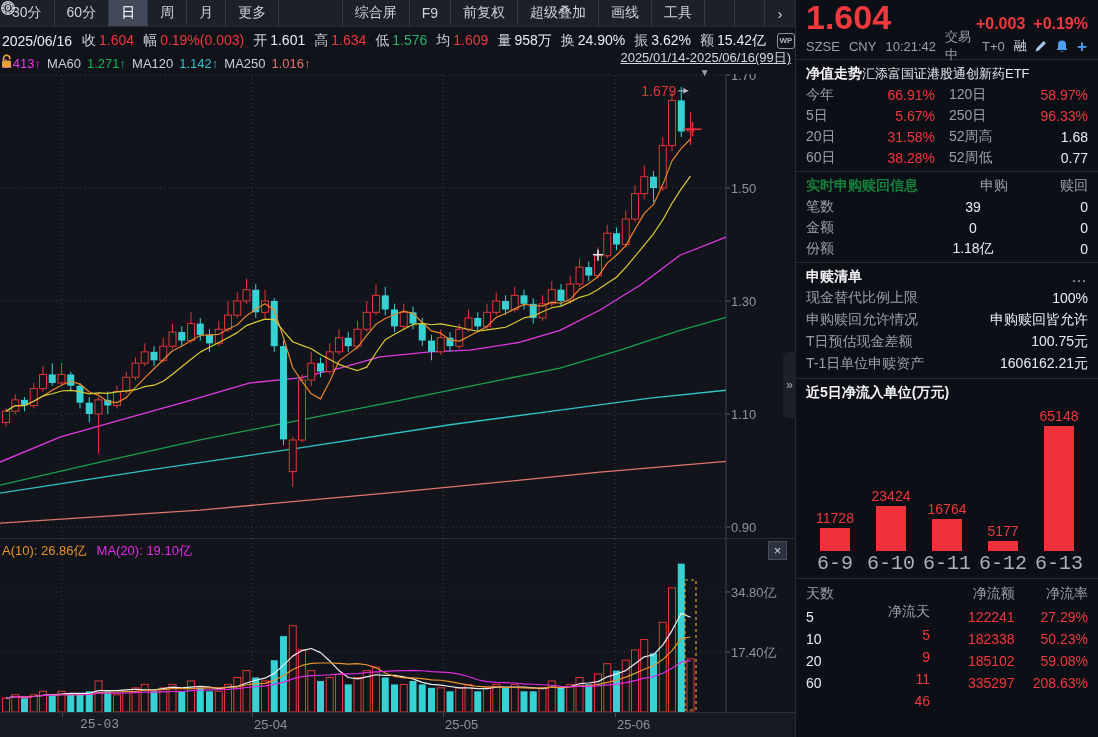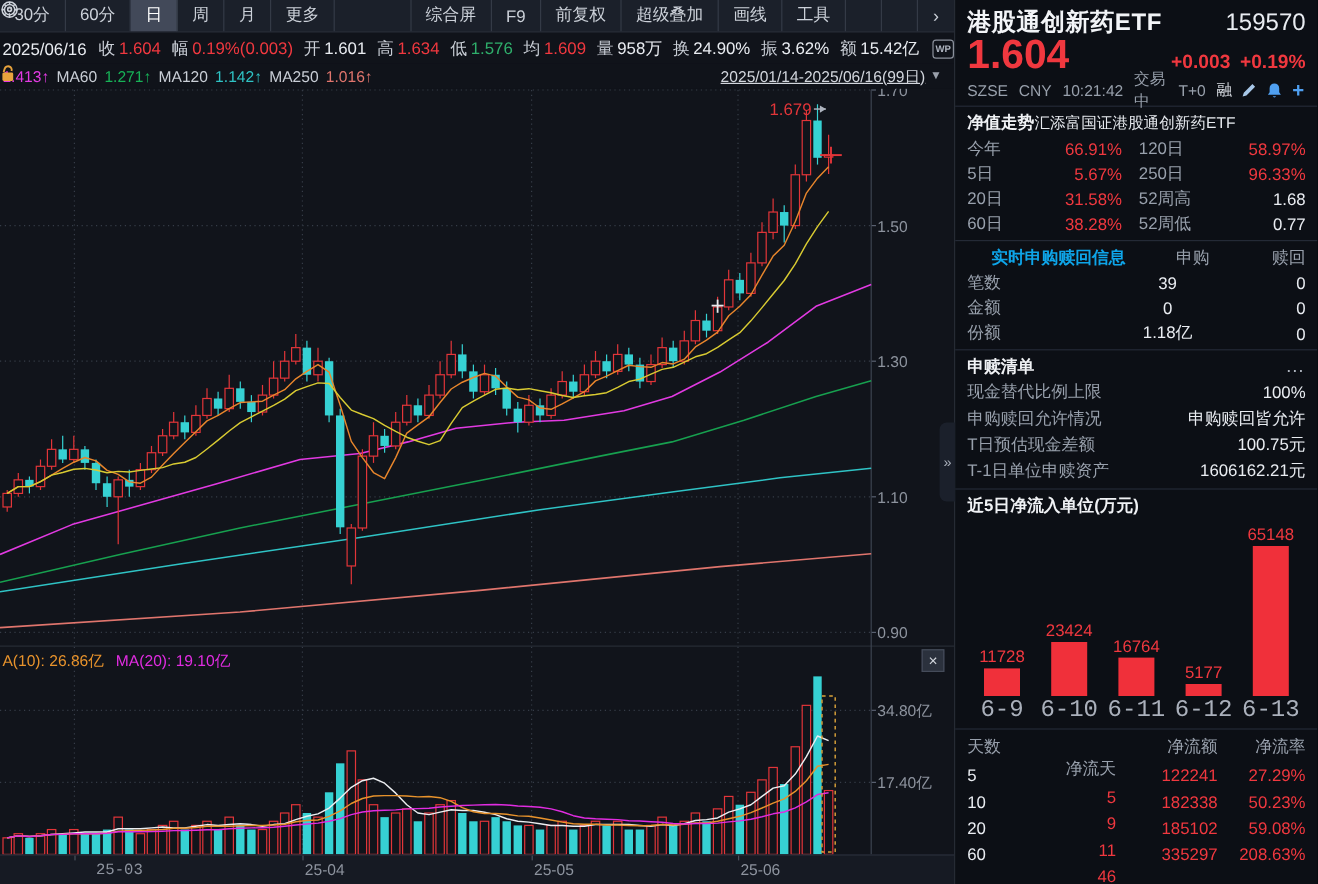--- a/index.html
+++ b/index.html
@@ -30,21 +30,21 @@
   .i-red { color:#f0383f; } .i-green { color:#2fae6b; } .i-white { color:#e9ecf1;margin-top:11px; }
   .wp-icon { display:inline-flex; align-items:center; justify-content:center; width:20px; height:16px;
              border:1px solid #8b919c; border-radius:3px; color:#aeb4bf; font-size:8px; font-weight:bold; margin-left:2px; }
 
   .marow { position:absolute; left:0; top:53px; width:795px; height:21px; background:#10131a;
            display:flex; align-items:center; z-index:3; font-size:13px; padding:0 4px 0 2px; }
   .marow .sp { margin-right:6px; white-space:nowrap; }
   .m-lab { color:#c9ced6; }
   .m-mag { color:#e23ae2; } .m-grn { color:#17b257; } .m-cyn { color:#2fc3c5; } .m-sal { color:#e0756d; }
   .marow .flex { flex:1; }
-  .range-wrap { display:flex; align-items:center; color:#d2d6dd; font-size:13px; }
+  .range-wrap { display:flex; align-items:center; color:#d2d6dd; font-size:13px;flex-direction:column; }
   .range-text { text-decoration:underline; cursor:pointer; }
   .caret { color:#9aa0ab; font-size:10px; margin:0 6px 0 4px; cursor:pointer; }
 
   .volhead { position:absolute; left:0; top:539px; width:795px; height:23px; z-index:2;
              display:flex; align-items:center; font-size:13px; padding-left:2px; }
   .vh-orange { color:#e8932c; margin-right:10px; } .vh-mag { color:#e12ce1;text-align:center; }
   .vh-close { position:absolute; right:8px; top:2px; width:19px; height:19px; background:#2b313d;
               border:1px solid #454c5a; color:#d3d7de; display:flex; align-items:center; justify-content:center;
               font-size:13px; cursor:pointer; }
 
@@ -71,21 +71,21 @@
   .pdiv { height:1px; background:#242a36; margin:3px -10px; }
   .sec-head { display:flex; justify-content:flex-start; align-items:center; height:21px; }
   .sec-title { color:#f0f2f5; font-size:14px; font-weight:bold; }
   .sec-right { color:#e6e9ee; font-size:13px; }
   .stat-row { display:flex; align-items:center; height:21px; font-size:14px; }
   .stat-row .sl { color:#98a0ac; width:52px; }
   .stat-row .sl2 { color:#98a0ac; width:62px; margin-left:14px; }
   .stat-row .sv { color:#f0383f; flex:1; text-align:right; }
   .stat-row .sv.white { color:#e9ecf1; }
   .sub-head { display:flex; align-items:center; height:21px; font-size:14px; }
-  .sub-head .t { color:#0ea5e9; font-weight:bold; flex:1;margin-left:20px; }
+  .sub-head .t { color:#15803d; font-weight:bold; flex:1; }
   .sub-head .c1 { color:#98a0ac; width:70px; text-align:right; }
   .sub-head .c2 { color:#98a0ac; width:80px; text-align:right; }
   .sub-row { display:flex; align-items:center; height:21px; font-size:14px; }
   .sub-row .l { color:#98a0ac; flex:1; }
   .sub-row .v1 { color:#e9ecf1; width:70px; text-align:center; }
   .sub-row .v2 { color:#e9ecf1; width:80px; text-align:right; }
   .list-head { display:flex; justify-content:space-between; align-items:center; height:21px; }
   .list-head .more { color:#aeb4bf; letter-spacing:1px; cursor:pointer; }
   .list-row { display:flex; justify-content:space-between; align-items:center; height:22px; font-size:14px; }
   .list-row .l { color:#98a0ac; }
@@ -474,24 +474,20 @@
         <span class="xlab" style="left: 445px;">25-05</span>
         <span class="xtick" style="left: 443px;"></span>
         <span class="xlab" style="left: 617px;">25-06</span>
         <span class="xtick" style="left: 615px;"></span>
       </div>
   </div>
 
   <div class="panel">
     <div class="handle">»</div>
 
-    <div class="p-title">
-      <span class="p-name">港股通创新药ETF</span>
-      <span class="p-code">159570</span>
-    </div>
     <div class="p-price-row">
       <span class="p-price">1.604</span>
       <span class="p-chg"><span>+0.003</span><span>+0.19%</span></span>
     </div>
     <div class="p-meta">
       <span class="mi">SZSE</span>
       <span class="mi">CNY</span>
       <span class="mi">10:21:42</span>
       <span class="mi">交易中</span>
       <span class="flex"></span>

